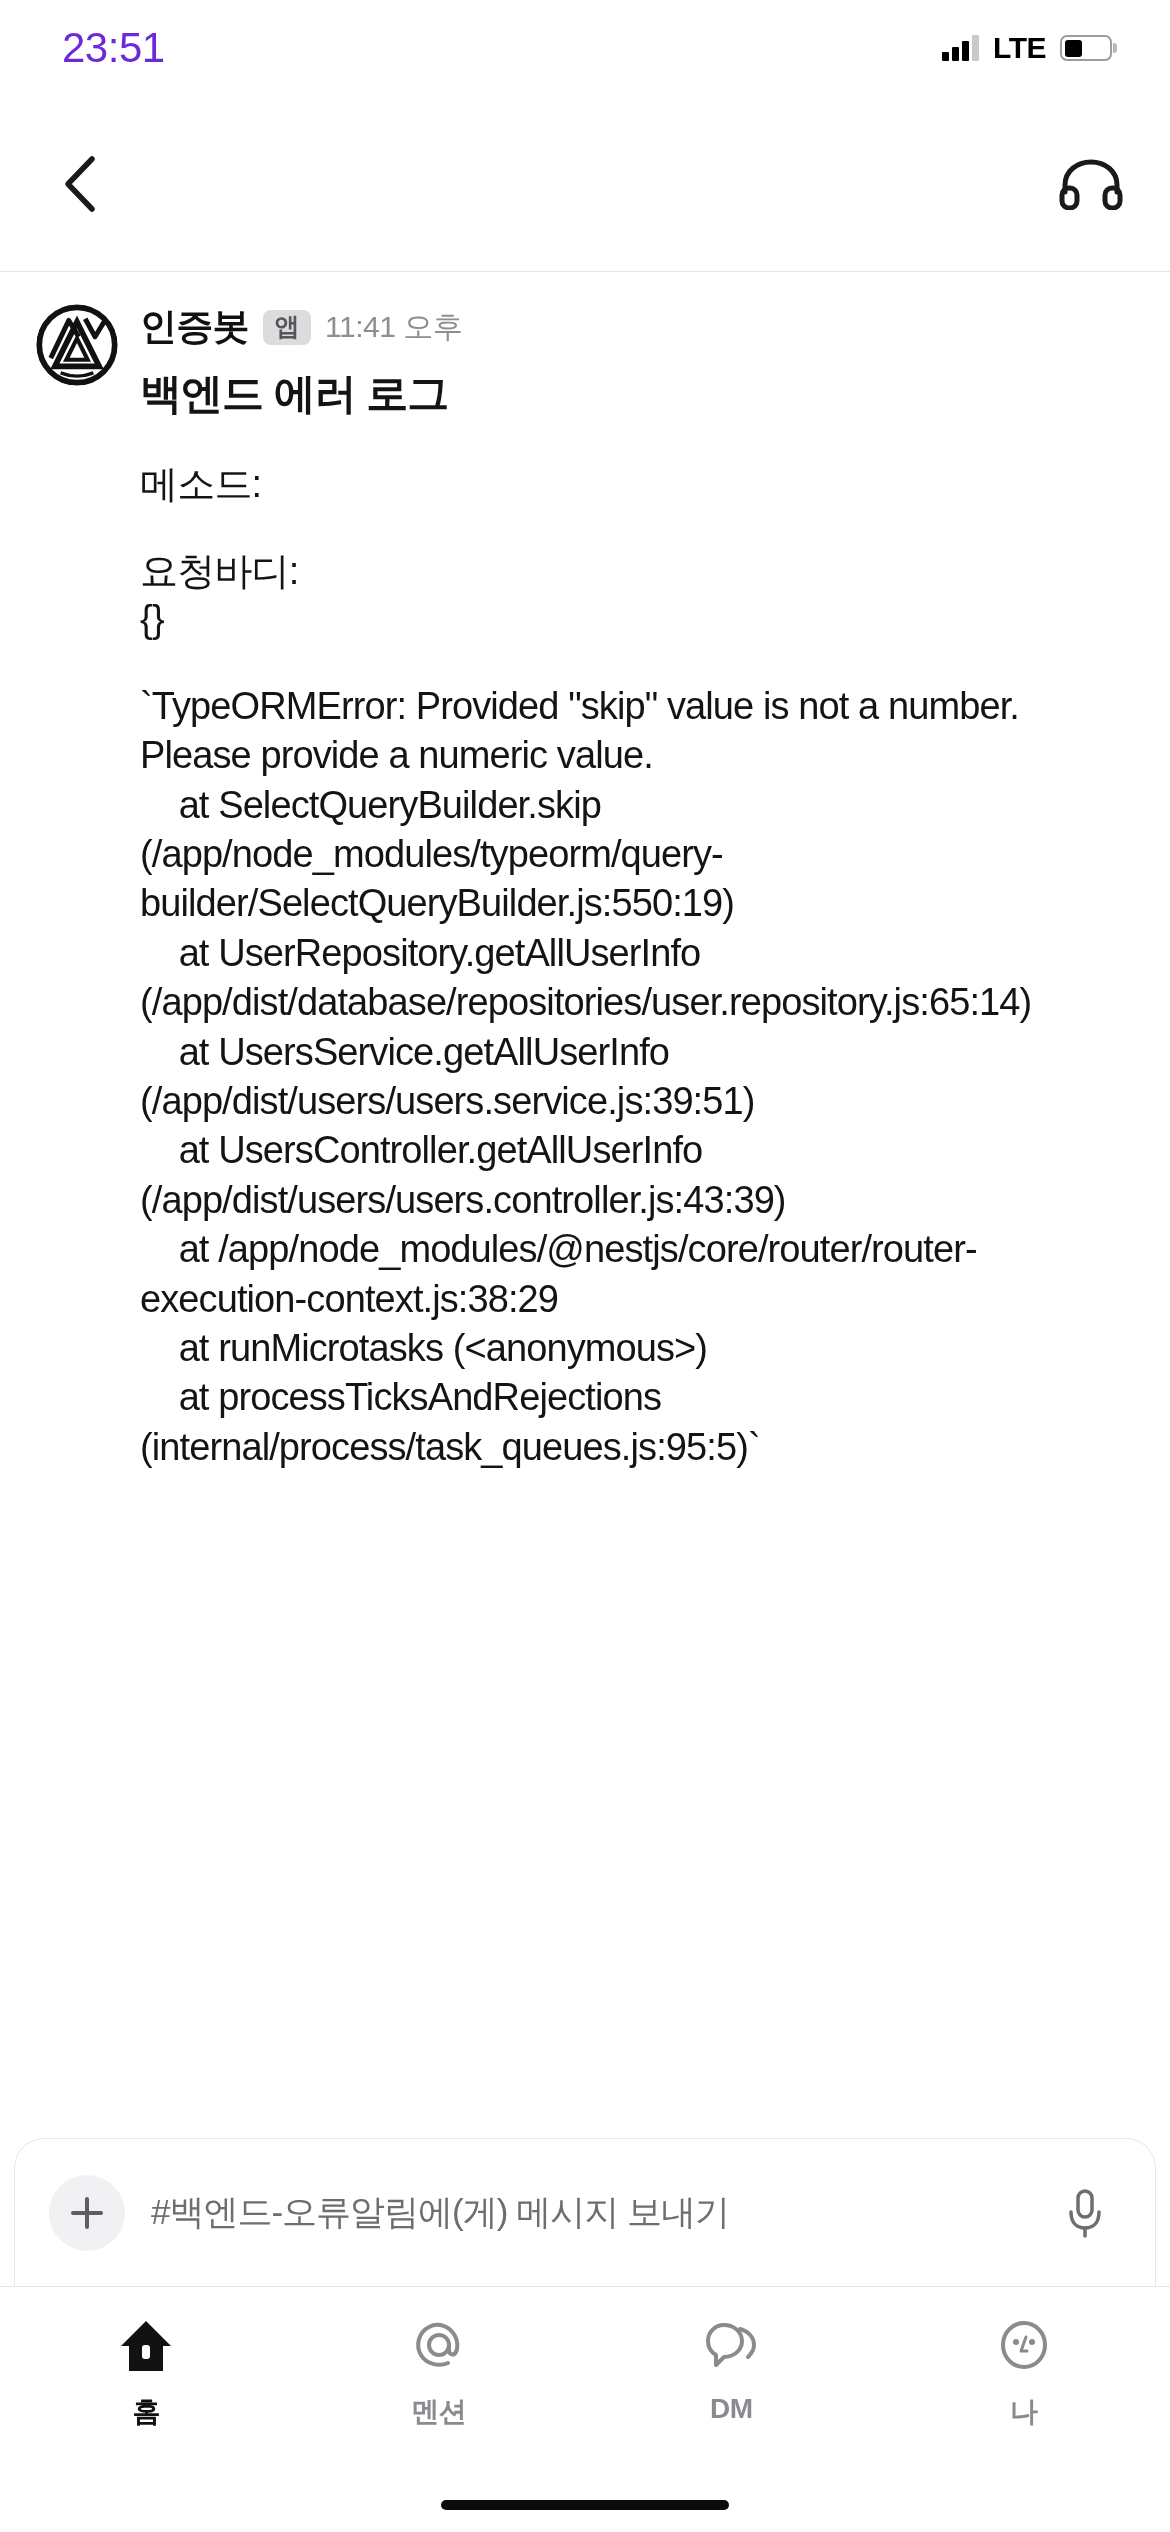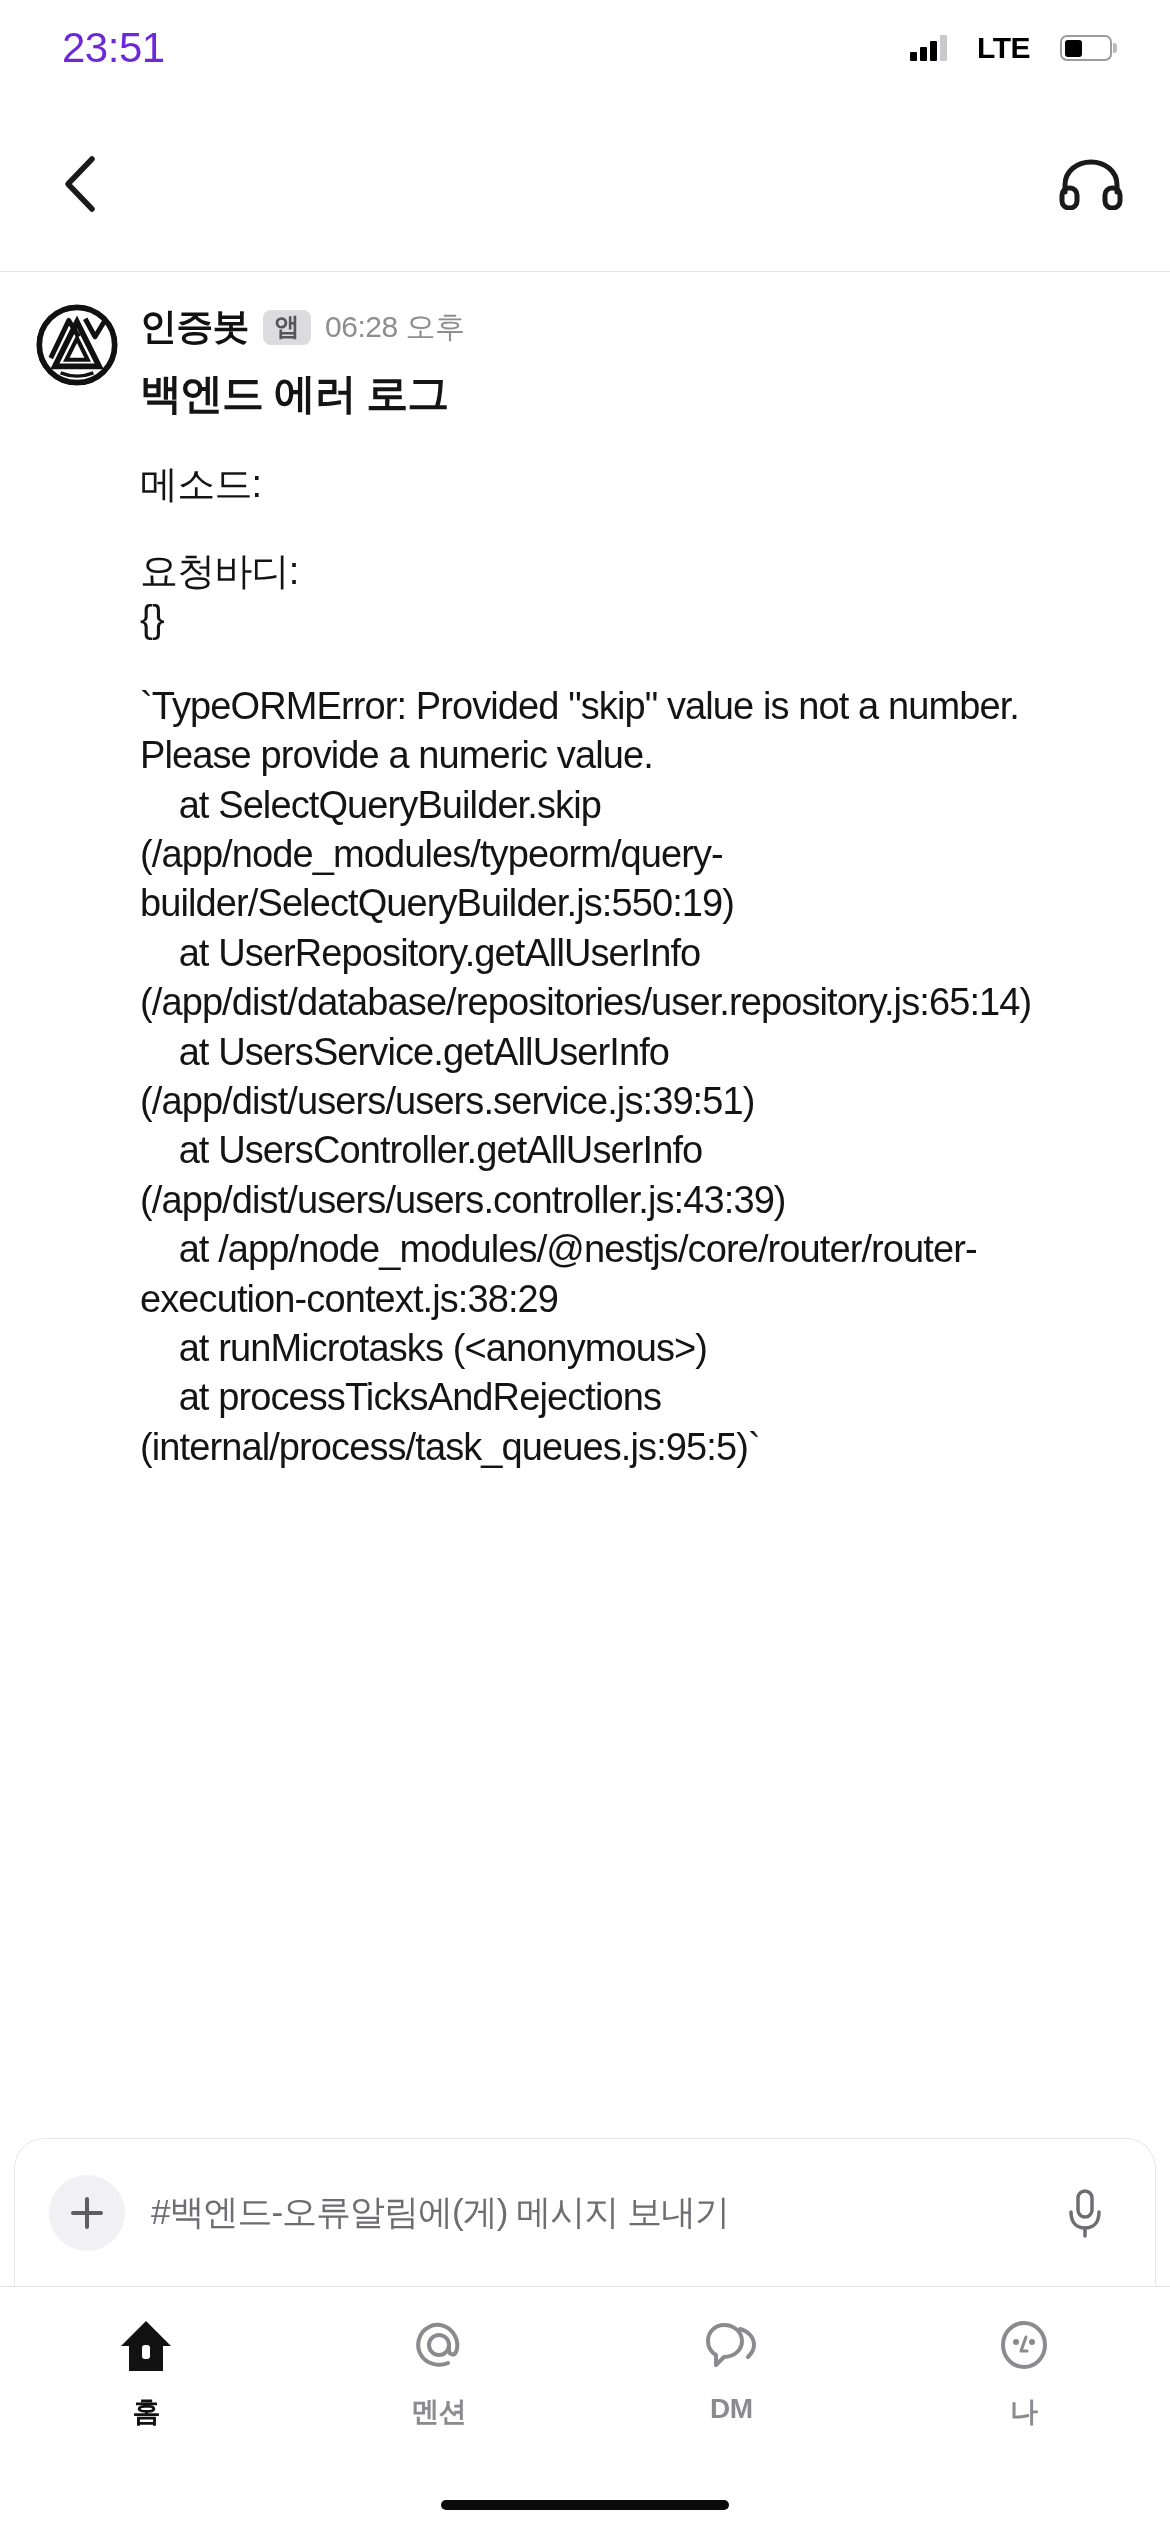--- a/index.html
+++ b/index.html
@@ -13,21 +13,21 @@
 
   
   .status-bar {
     height:96px;
     display:flex; align-items:center; justify-content:space-between;
     padding:0 58px 0 62px;
   }
   .status-time {
     font-size:42px; font-weight:400; color:#6d28d9; letter-spacing:-0.5px;
   }
-  .status-right { display:flex; align-items:center; gap:30px; }
+  .status-right { display:flex; align-items:center; gap:14px; }
   .signal { display:flex; align-items:flex-end; gap:3px; height:26px; }
   .signal i { width:7px; background:#000; border-radius:1px; display:block; }
   .signal i:nth-child(1){ height:9px; }
   .signal i:nth-child(2){ height:14px; }
   .signal i:nth-child(3){ height:20px; }
   .signal i:nth-child(4){ height:26px; background:#c9c9cd; }
   .lte { font-size:30px; font-weight:600; color:#000; letter-spacing:-0.5px; }
   .battery { position:relative; width:52px; height:26px;
     border:2.5px solid #9b9ba0; border-radius:7px; padding:2.5px; }
   .battery .fill { height:100%; width:40%; background:#000; border-radius:3px; }
@@ -194,21 +194,21 @@
       <path d="M18 66 L40 20 L52 40" fill="none" stroke="#111" stroke-width="6" stroke-linejoin="round"></path>
       <path d="M60 18 L72 40 L84 20" fill="none" stroke="#111" stroke-width="6" stroke-linejoin="round"></path>
       <path d="M30 84 Q50 92 70 84" fill="none" stroke="#111" stroke-width="4"></path>
     </svg>
   </div>
 
   <div class="msg-body">
     <div class="msg-head">
       <span class="msg-author">인증봇</span>
       <span class="msg-badge">앱</span>
-      <span class="msg-time">06:28 오후</span>
+      <span class="msg-time">11:41 오후</span>
     </div>
 
     <div class="msg-title">백엔드 에러 로그</div>
 
     <div class="block">
       <div class="block-label">메소드:</div>
     </div>
 
     <div class="block">
       <div class="block-label">요청바디:</div>

